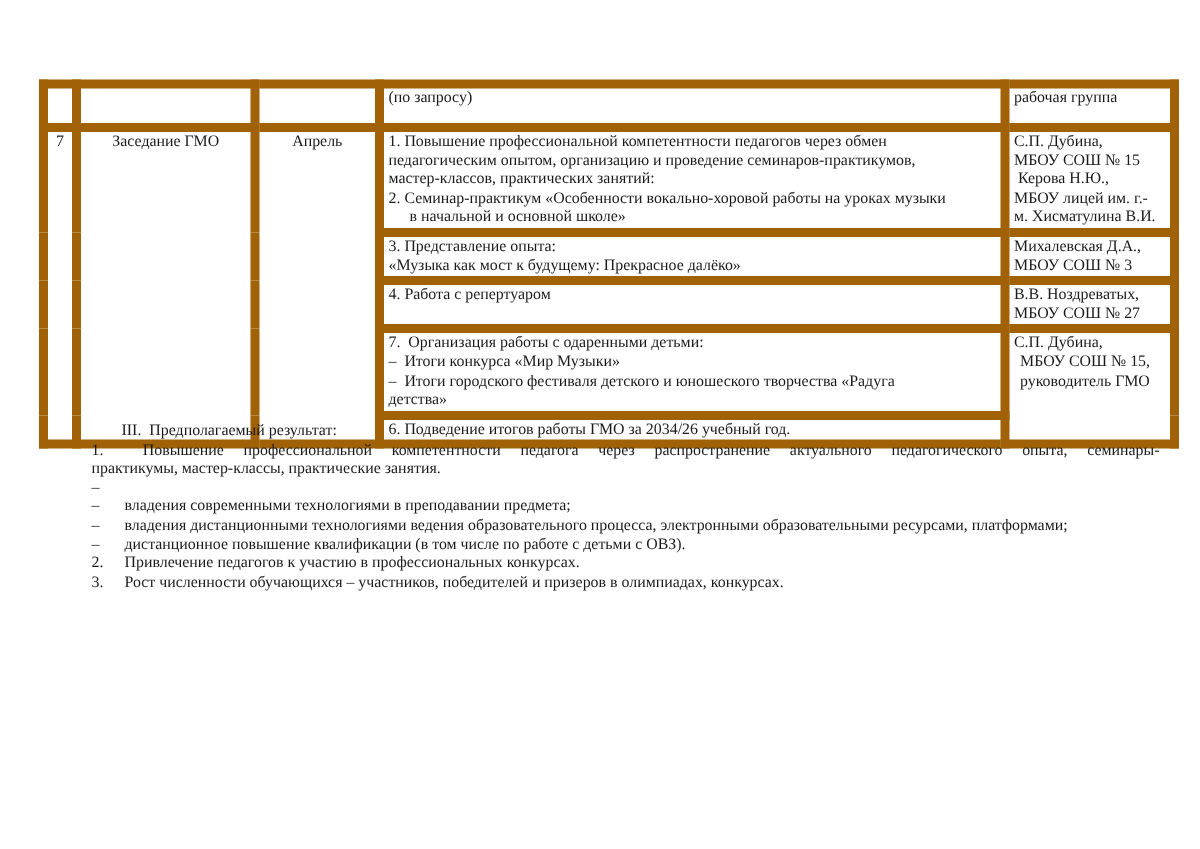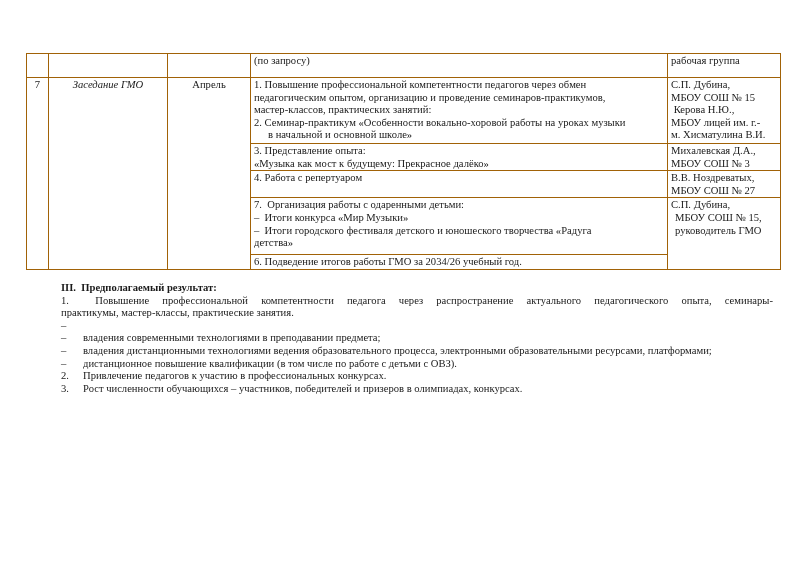--- a/index.html
+++ b/index.html
@@ -7,32 +7,32 @@
     width: 800px; height: 566px; position: relative; overflow: hidden;
     font-family: "Liberation Serif", serif; color: #1a1a1a;
     font-size: 10.6px; line-height: 12.6px;
   }
   .page { position: absolute; left: 0; top: 0; width: 800px; height: 566px; }
   table.plan {
     position: absolute; left: 26px; top: 53px; width: 754px;
     border-collapse: collapse; table-layout: fixed;
   }
   table.plan td {
-    border: 1px solid #a16207; vertical-align: top; padding: 1px 3px 0 3px;
+    border: 6px solid #a16207; vertical-align: top; padding: 1px 3px 0 3px;
   }
   .c-num { width: 16px; text-align: center; }
-  .c-name { width: 112px; text-align: center; font-style: italic; }
+  .c-name { width: 112px; text-align: center; }
   .c-date { width: 76px; text-align: center; }
   .r-top td { height: 22px; }
   .line { display: block; white-space: nowrap; }
   .ind { padding-left: 14px; }
   .resp-center { padding-left: 4px; }
 
   .results { position: absolute; left: 61px; top: 282px; width: 712px; }
-  .results .title { font-weight: bold; display: block; }
+  .results .title { font-weight: normal; display: block; margin-left: 20px; }
   .results .par {
     display: block; text-align: justify; text-align-last: justify; white-space: normal;
   }
   .results .plain { display: block; white-space: nowrap; }
   .results .item { display: flex; white-space: nowrap; }
   .results .mark { width: 22px; flex: 0 0 22px; }
   .results .bul { width: 22px; flex: 0 0 22px; }
 </style>
 </head>
 <body>

